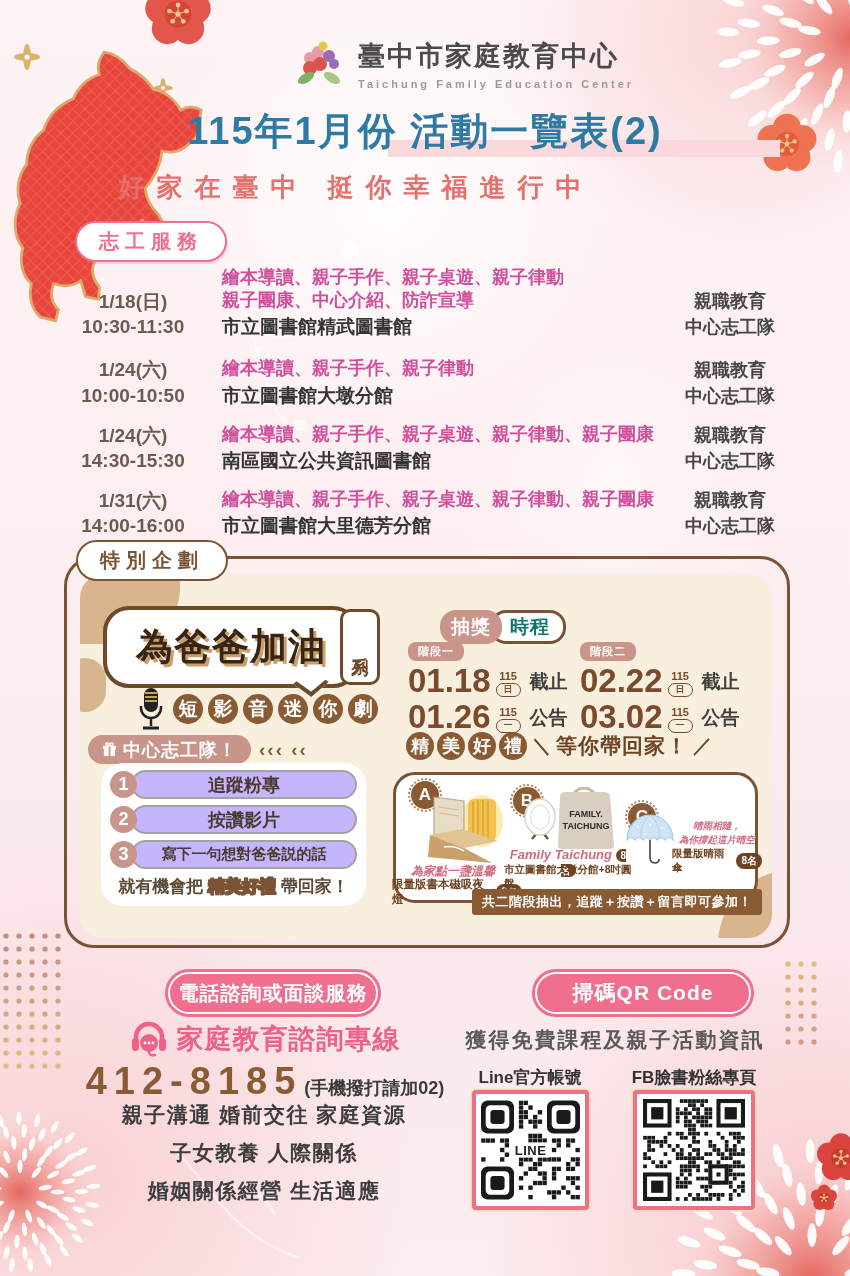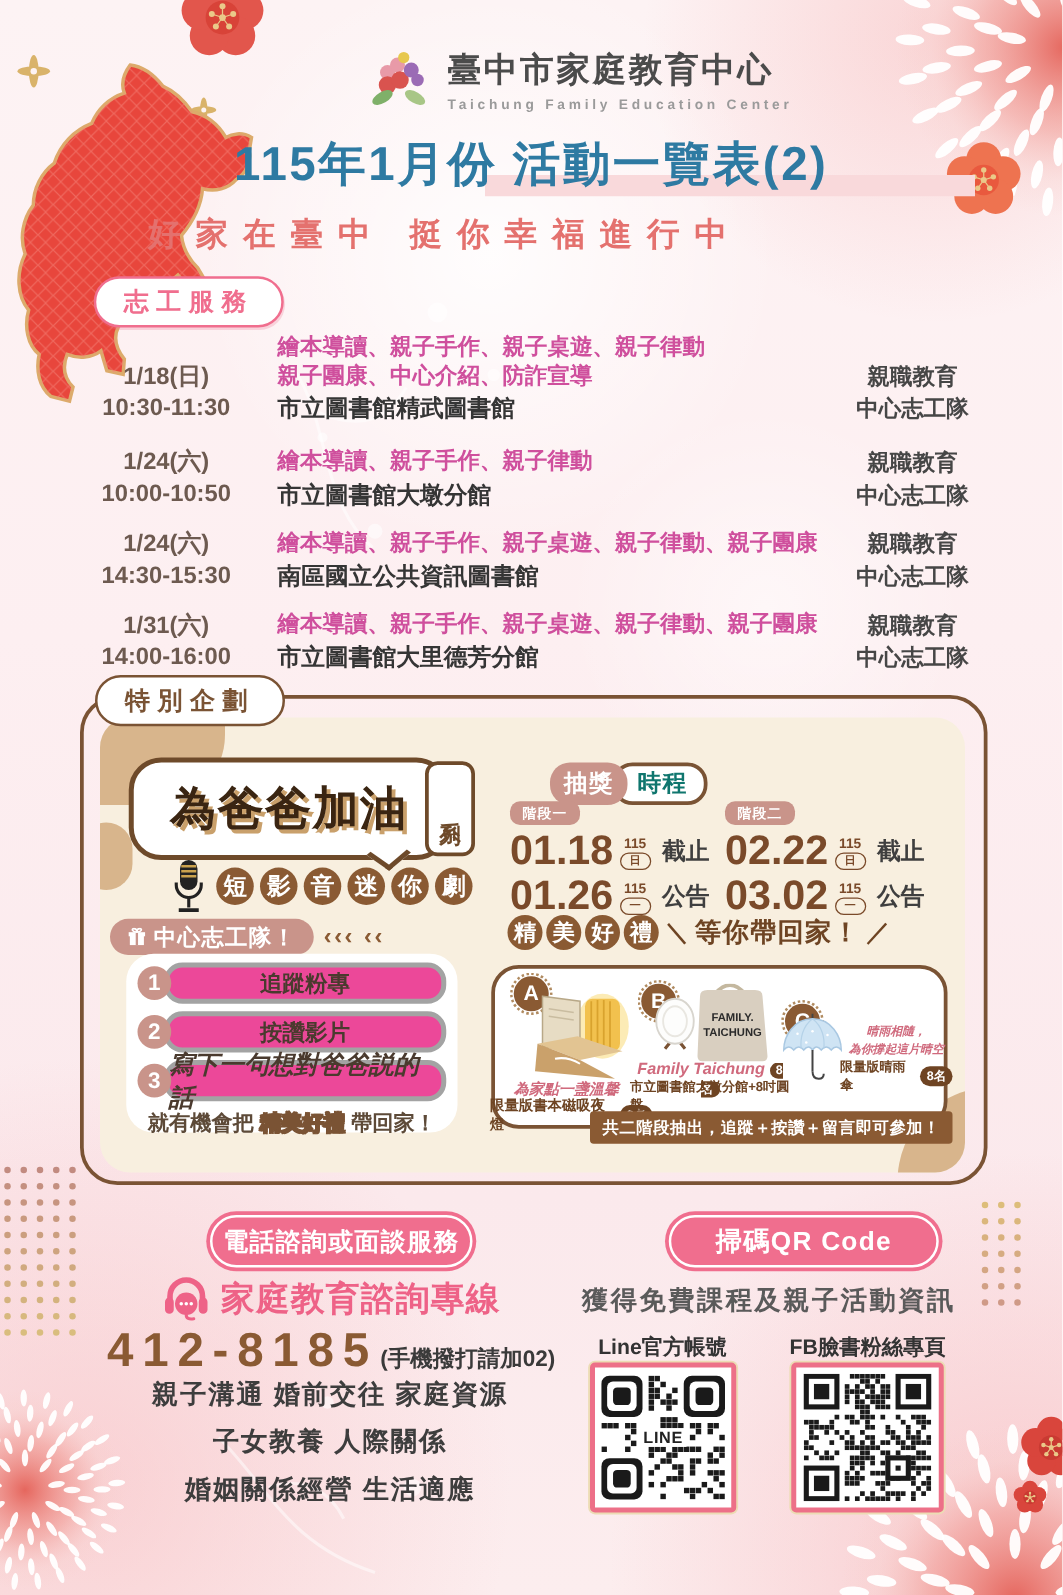--- a/index.html
+++ b/index.html
@@ -59,23 +59,23 @@
     display:flex;align-items:center;justify-content:center;}
   .banner-row{left:88px;top:735px;display:flex;align-items:center;gap:8px;z-index:2;}
   .banner-pill{background:#c9948a;border-radius:15px;height:29px;display:flex;align-items:center;gap:6px;
     padding:0 14px;color:#fff;font-size:18px;font-weight:800;letter-spacing:1px;}
   .arrows{color:#8a5a33;font-size:19px;font-weight:900;letter-spacing:2px;}
   .steps-box{left:101px;top:763px;width:265px;height:143px;background:#fff;border-radius:22px;z-index:2;
     padding:7px 9px 0 9px;box-sizing:border-box;}
   .step{display:flex;align-items:center;margin-bottom:6px;}
   .step-num{width:27px;height:27px;border-radius:50%;background:#c9948a;color:#fff;font-size:18px;font-weight:800;
     display:flex;align-items:center;justify-content:center;flex:none;z-index:1;}
-  .step-pill{flex:1;height:25px;margin-left:-6px;border:4px solid #a3a3a3;border-radius:15px;background:#ec4899;
+  .step-pill{flex:1;height:25px;margin-left:-6px;border:2px solid #a3a3a3;border-radius:15px;background:#c4b5fd;
     display:flex;align-items:center;justify-content:center;font-size:18px;font-weight:800;color:#4a3a2e;}
-  .step3 .step-pill{font-size:20px;font-style:italic;}
+  .step3 .step-pill{font-size:15px;}
   .steps-footer{text-align:center;font-size:17px;font-weight:800;color:#5d4a38;margin-top:3px;}
   .hl{color:#f7ead2;font-weight:900;-webkit-text-stroke:1.2px #7a5334;
     text-shadow:1px 1px 0 #7a5334,-1px 1px 0 #7a5334,1px -1px 0 #7a5334,-1px -1px 0 #7a5334;}
   .draw-badge{left:440px;top:610px;display:flex;align-items:center;z-index:2;}
   .db1{background:#c9948a;color:#fff;border-radius:16px;padding:4px 11px;font-size:19px;font-weight:800;z-index:2;letter-spacing:1px;}
   .db2{background:#fff;border:3px solid #7a5334;color:#0f766e;border-radius:16px;padding:1px 13px 1px 17px;
     margin-left:-12px;font-size:19px;font-weight:800;letter-spacing:1px;}
   .stage{width:172px;z-index:2;}
   .stage-label{display:inline-block;background:#c9948a;color:#fff;font-size:11px;font-weight:800;
     padding:2px 10px;border-radius:8px;letter-spacing:1px;}

